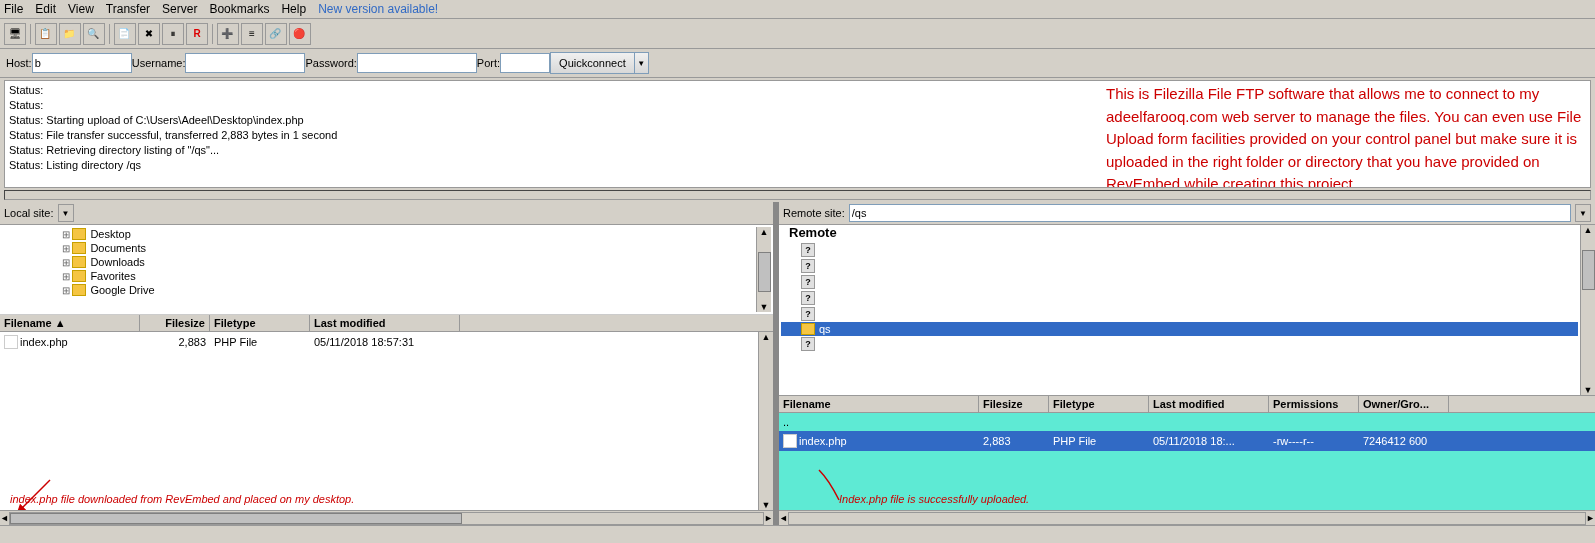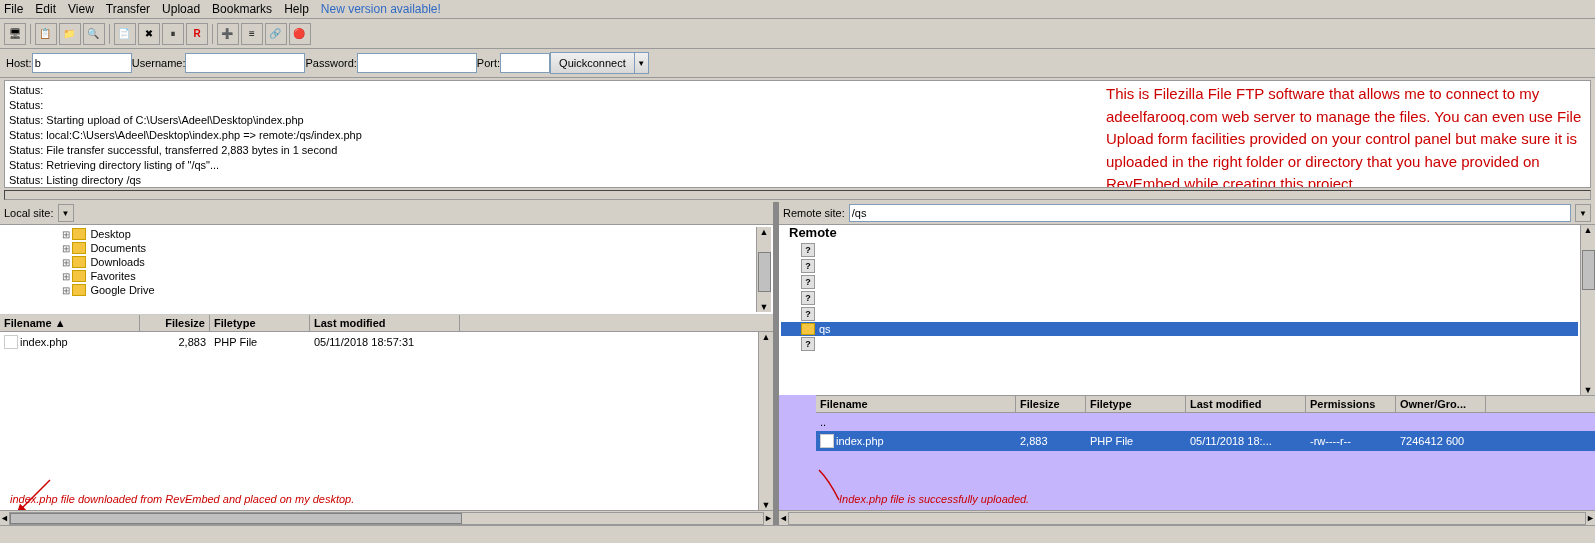--- a/index.html
+++ b/index.html
@@ -73,21 +73,21 @@
 </head>
 <body>
 
 <div class="main-layout">
 
   <div class="menubar">
     <span>File</span>
     <span>Edit</span>
     <span>View</span>
     <span>Transfer</span>
-    <span>Upload</span>
+    <span>Server</span>
     <span>Bookmarks</span>
     <span>Help</span>
     <span style="color:#316ac5;">New version available!</span>
   </div>
 
   <div class="toolbar">
     <div class="toolbar-btn">🖥</div>
     <div class="toolbar-sep"></div>
     <div class="toolbar-btn">📋</div>
     <div class="toolbar-btn">📁</div>
@@ -116,21 +116,20 @@
     <button class="quickconnect-btn">Quickconnect</button>
     <div class="quickconnect-dropdown">▼</div>
   </div>
 
   <div style="background:#fff; border: 1px solid #999; margin: 2px 4px; padding: 2px 4px; height: 108px; overflow: hidden; position:relative;">
     <div style="display:flex;">
       <div style="flex:1;">
         <div class="status-line">Status:</div>
         <div class="status-line">Status:</div>
         <div class="status-line">Status:     Starting upload of C:\Users\Adeel\Desktop\index.php</div>
-        <div class="status-line">Status:     local:C:\Users\Adeel\Desktop\index.php =&gt; remote:/qs/index.php</div>
         <div class="status-line">Status:     File transfer successful, transferred 2,883 bytes in 1 second</div>
         <div class="status-line">Status:     Retrieving directory listing of "/qs"...</div>
         <div class="status-line">Status:     Listing directory /qs</div>
 
       </div>
       <div style="width: 500px; padding-left:20px;">
         <p class="red-text">This is Filezilla File FTP software that allows me to connect to my adeelfarooq.com web server to manage the files.  You can even use File Upload form facilities provided on your control panel but make sure it is uploaded in the right folder or directory that you have provided on RevEmbed while creating this project.</p>
       </div>
     </div>
   </div>
@@ -271,21 +270,21 @@
           </div>
         </div>
 
         <div class="scrollbar-v">
           <div style="font-size:9px; cursor:pointer; width:13px; text-align:center;">▲</div>
           <div class="scrollbar-thumb"></div>
           <div style="font-size:9px; cursor:pointer; width:13px; text-align:center; margin-top:auto;">▼</div>
         </div>
       </div>
 
-      <div style="flex:1; background:#c4b5fd; display:flex; flex-direction:column; position:relative;padding-left:37px;">
+      <div style="flex:1; background:#5eead4; display:flex; flex-direction:column; position:relative;">
         <div class="remote-file-list-header">
           <div class="rfcol name">Filename</div>
           <div class="rfcol size">Filesize</div>
           <div class="rfcol type">Filetype</div>
           <div class="rfcol modified">Last modified</div>
           <div class="rfcol perms">Permissions</div>
           <div class="rfcol owner">Owner/Gro...</div>
           <div style="flex:1;"></div>
         </div>
 

